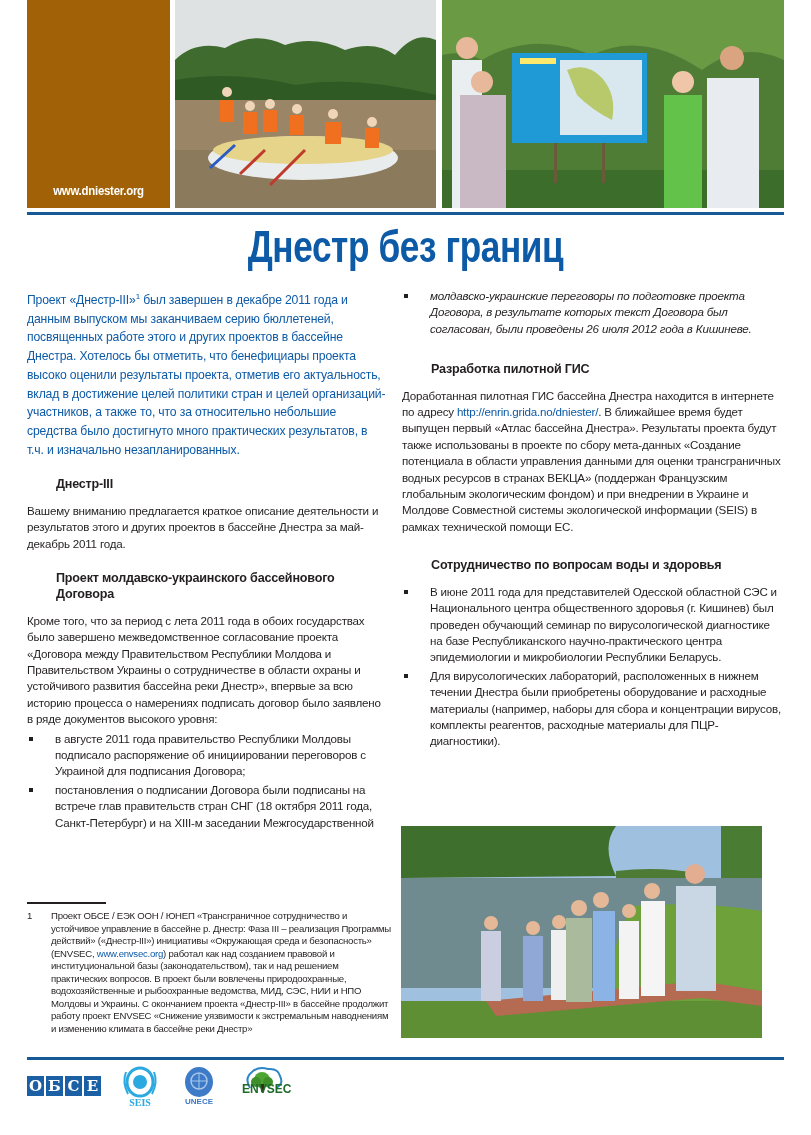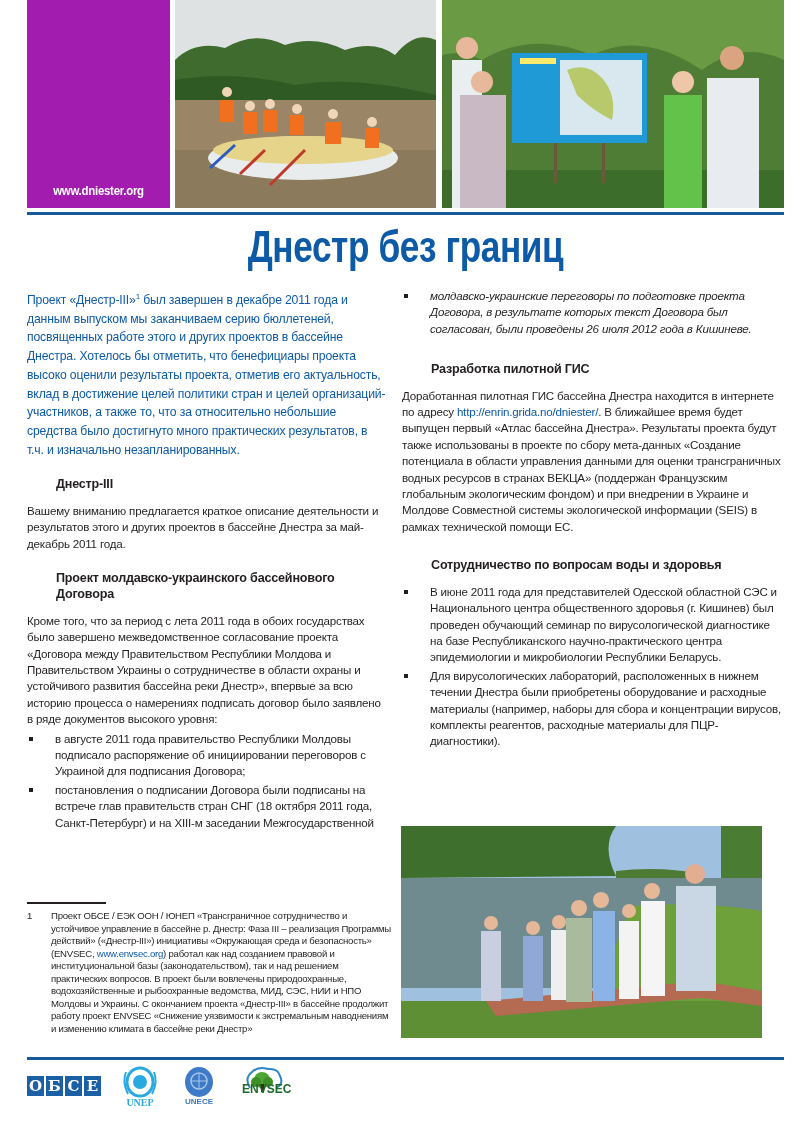--- a/index.html
+++ b/index.html
@@ -1,21 +1,21 @@
 <!DOCTYPE html>
 <html><head>
 <meta charset="utf-8">
 <style>
   html, body { margin: 0; padding: 0; background: #ffffff; }
   body { width: 811px; height: 1135px; position: relative; overflow: hidden;
          font-family: "Liberation Sans", sans-serif; color: #231f20; }
   .abs { position: absolute; }
 
   
-  .blue-block { left: 27px; top: 0; width: 143px; height: 208px; background: #a21caf; }
+  .blue-block { left: 27px; top: 0; width: 143px; height: 208px; background: #a16207; }
   .site-url { position: absolute; left: 0; right: 0; bottom: 10px; text-align: center;
               color: #ffffff; font-size: 13px; font-weight: bold; letter-spacing: -0.3px;
               font-family: "Liberation Sans", sans-serif; transform: scaleX(0.88); }
   .photo { overflow: hidden; }
   .photo-raft { left: 175px; top: 0; width: 261px; height: 208px; }
   .photo-sign { left: 442px; top: 0; width: 342px; height: 208px; }
   .header-rule { left: 27px; top: 212px; width: 757px; height: 3px; background: #155a96; }
 
   .page-title { left: 0; width: 811px; top: 222px; text-align: center;
                 font-size: 44px; font-weight: bold; color: #0d5aa7;
@@ -188,21 +188,21 @@
   <span>С</span>
   <span>Е</span>
 </div>
 
 <div class="logo" style="left:120px;top:1066px;width:40px;height:45px">
   <svg width="40" height="32" viewBox="0 0 40 32">
     <ellipse cx="20" cy="16" rx="13" ry="14" fill="none" stroke="#29a9e0" stroke-width="3"></ellipse>
     <circle cx="20" cy="16" r="7" fill="#29a9e0"></circle>
     <path d="M6 6 Q2 16 8 28 M34 6 Q38 16 32 28" stroke="#29a9e0" stroke-width="2" fill="none"></path>
   </svg>
-  <div class="logo-cap" style="top:31px;color:#29a9e0;font-family:'Liberation Serif',serif;font-size:10px">UNEP</div>
+  <div class="logo-cap" style="top:31px;color:#29a9e0;font-family:'Liberation Serif',serif;font-size:10px">SEIS</div>
 </div>
 
 <div class="logo" style="left:179px;top:1066px;width:40px;height:45px">
   <svg width="40" height="32" viewBox="0 0 40 32">
     <ellipse cx="20" cy="16" rx="14" ry="15" fill="#3d7ac8"></ellipse>
     <circle cx="20" cy="15" r="8" fill="none" stroke="#a8c6ea" stroke-width="1.5"></circle>
     <line x1="12" y1="15" x2="28" y2="15" stroke="#a8c6ea" stroke-width="1"></line>
     <line x1="20" y1="7" x2="20" y2="23" stroke="#a8c6ea" stroke-width="1"></line>
   </svg>
   <div class="logo-cap" style="top:31px;color:#3d7ac8;font-size:8px">UNECE</div>

